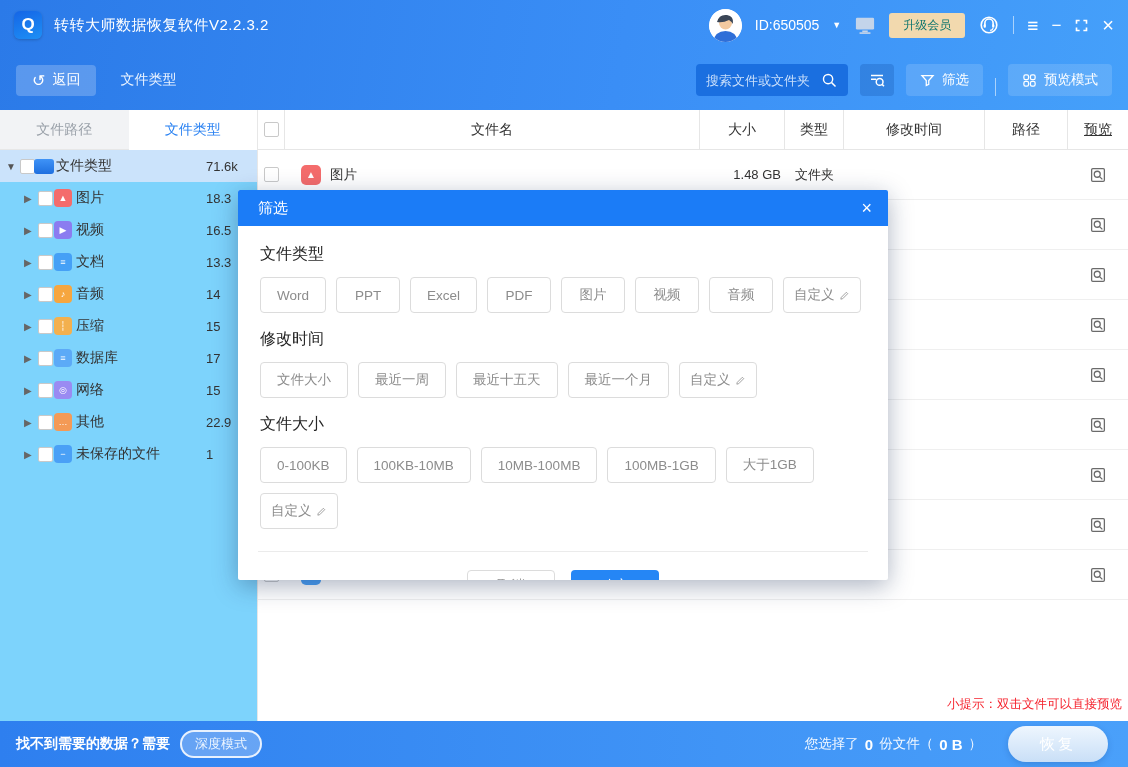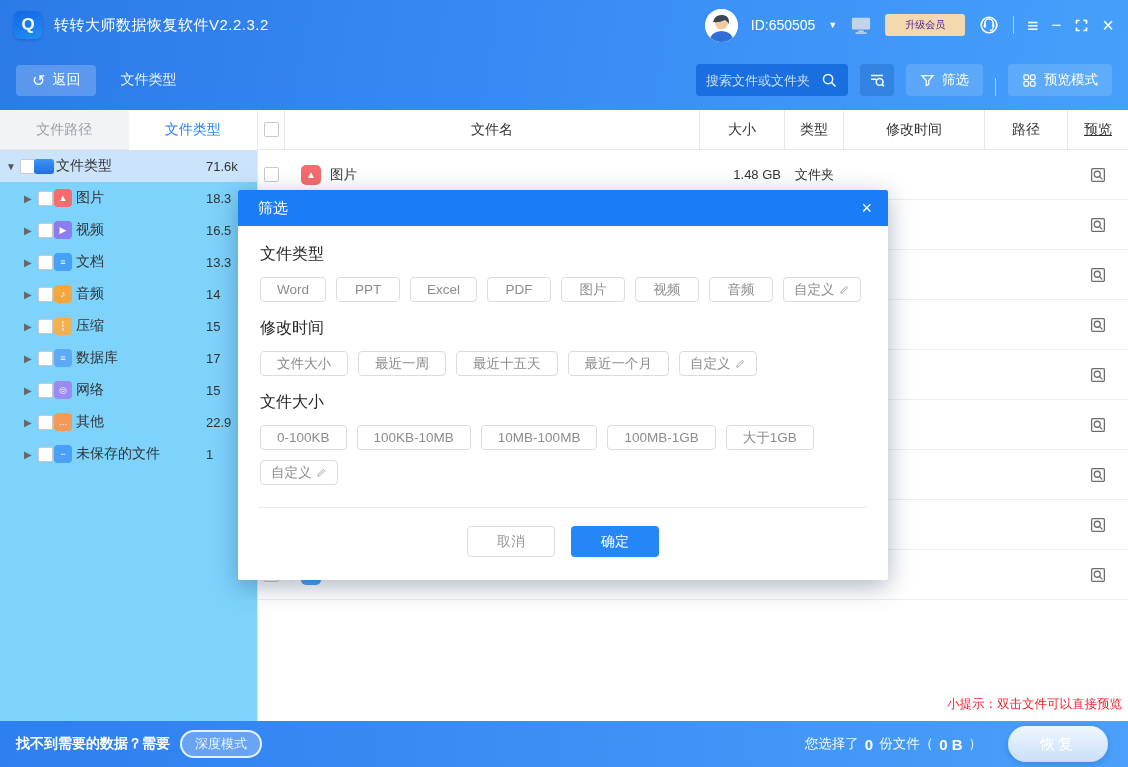--- a/index.html
+++ b/index.html
@@ -11,21 +11,21 @@
   .tophdr { position:absolute; left:0; top:0; width:1128px; height:110px;
     background:linear-gradient(100deg,#2b7ae8 0%,#3a8ef6 55%,#45a0fa 100%); }
   .titlebar { position:absolute; left:0; top:0; width:100%; height:50px; display:flex; align-items:center; padding:0 14px; color:#fff; }
   .logo { width:28px; height:28px; border-radius:6px; background:linear-gradient(160deg,#1565e6,#1e90f5); display:flex; align-items:center; justify-content:center; font-weight:bold; font-size:17px; color:#fff; box-shadow:0 1px 3px rgba(0,0,0,.2); }
   .apptitle { margin-left:12px; font-size:15px; color:#fff; letter-spacing:.5px; }
   .tb-right { margin-left:auto; display:flex; align-items:center; gap:13px; }
   .avatar { width:33px; height:33px; border-radius:50%; background:#fff; overflow:hidden; }
   .uid { font-size:14px; color:#fff; }
   .dd-caret { font-size:9px; color:#fff; }
   .winbtn { color:#fff; font-size:17px; line-height:1; cursor:default; display:flex; align-items:center; }
-  .upgrade { background:#f2d9ae; color:#4c1d95; font-size:10px; padding:4px 20px; border-radius:3px; border:none; }
+  .upgrade { background:#f2d9ae; color:#0f766e; font-size:12px; padding:4px 14px; border-radius:3px; border:none; }
   .vline { width:1px; height:18px; background:rgba(255,255,255,.55); }
   .menuicon { font-size:19px; font-weight:bold; }
 
   .toolbar { position:absolute; left:0; top:50px; width:100%; height:60px; display:flex; align-items:center; padding:0 16px; }
   .backbtn { display:flex; align-items:center; gap:7px; background:rgba(255,255,255,.22); border:none; color:#fff; font-size:14px; padding:6px 16px; border-radius:4px; }
   .crumb { color:#eaf3ff; margin-left:24px; font-size:14px; }
   .tool-right { margin-left:auto; display:flex; align-items:flex-end; gap:12px; }
   .searchbox { display:flex; align-items:center; background:#1a6fe0; border-radius:4px; height:32px; width:152px; padding:0 10px; }
   .searchbox input { flex:1; background:transparent; border:none; outline:none; color:#fff; font-size:13px; width:100px; }
   .searchbox input::placeholder { color:#c9dffb; }
@@ -72,21 +72,21 @@
   .tip { position:absolute; right:6px; bottom:8px; color:#f5222d; font-size:12.5px; }
 
   
   .dialog { position:absolute; left:238px; top:190px; width:650px; height:390px; background:#fff; z-index:50;
     box-shadow:0 6px 24px rgba(20,40,80,.35); border-radius:2px; overflow:hidden; }
   .dlg-hdr { height:36px; background:#1b7cf7; color:#fff; display:flex; align-items:center; padding:0 16px 0 20px; font-size:15px; }
   .dlg-close { margin-left:auto; font-size:18px; color:#fff; line-height:1; }
   .dlg-body { padding:2px 22px 0 22px; }
   .sec-title { font-size:16px; color:#262626; margin-top:16px; }
   .chips { display:flex; flex-wrap:wrap; gap:10px; margin-top:12px; }
-  .chip { height:25px; min-width:64px; padding:0 16px; display:flex; align-items:center; justify-content:center; gap:4px;
+  .chip { height:36px; min-width:64px; padding:0 16px; display:flex; align-items:center; justify-content:center; gap:4px;
     border:1px solid #dcdcdc; border-radius:4px; background:#fff; color:#8c8c8c; font-size:13.5px; }
   .dlg-divider { border-top:1px solid #ebebeb; margin:22px -2px 0 -2px; }
   .dlg-btns { display:flex; justify-content:center; gap:16px; margin-top:18px; }
   .btn-cancel { width:88px; height:31px; border:1px solid #dcdcdc; border-radius:4px; background:#fff; color:#999; font-size:14px; }
   .btn-ok { width:88px; height:31px; border:none; border-radius:4px; background:#2586f5; color:#fff; font-size:14px; }
 
   
   .bottombar { position:absolute; left:0; top:721px; width:1128px; height:46px;
     background:linear-gradient(90deg,#2e7fef,#4aa0fa); display:flex; align-items:center; padding:0 16px; color:#fff; }
   .bb-left { display:flex; align-items:center; gap:10px; font-size:14px; font-weight:bold; }

